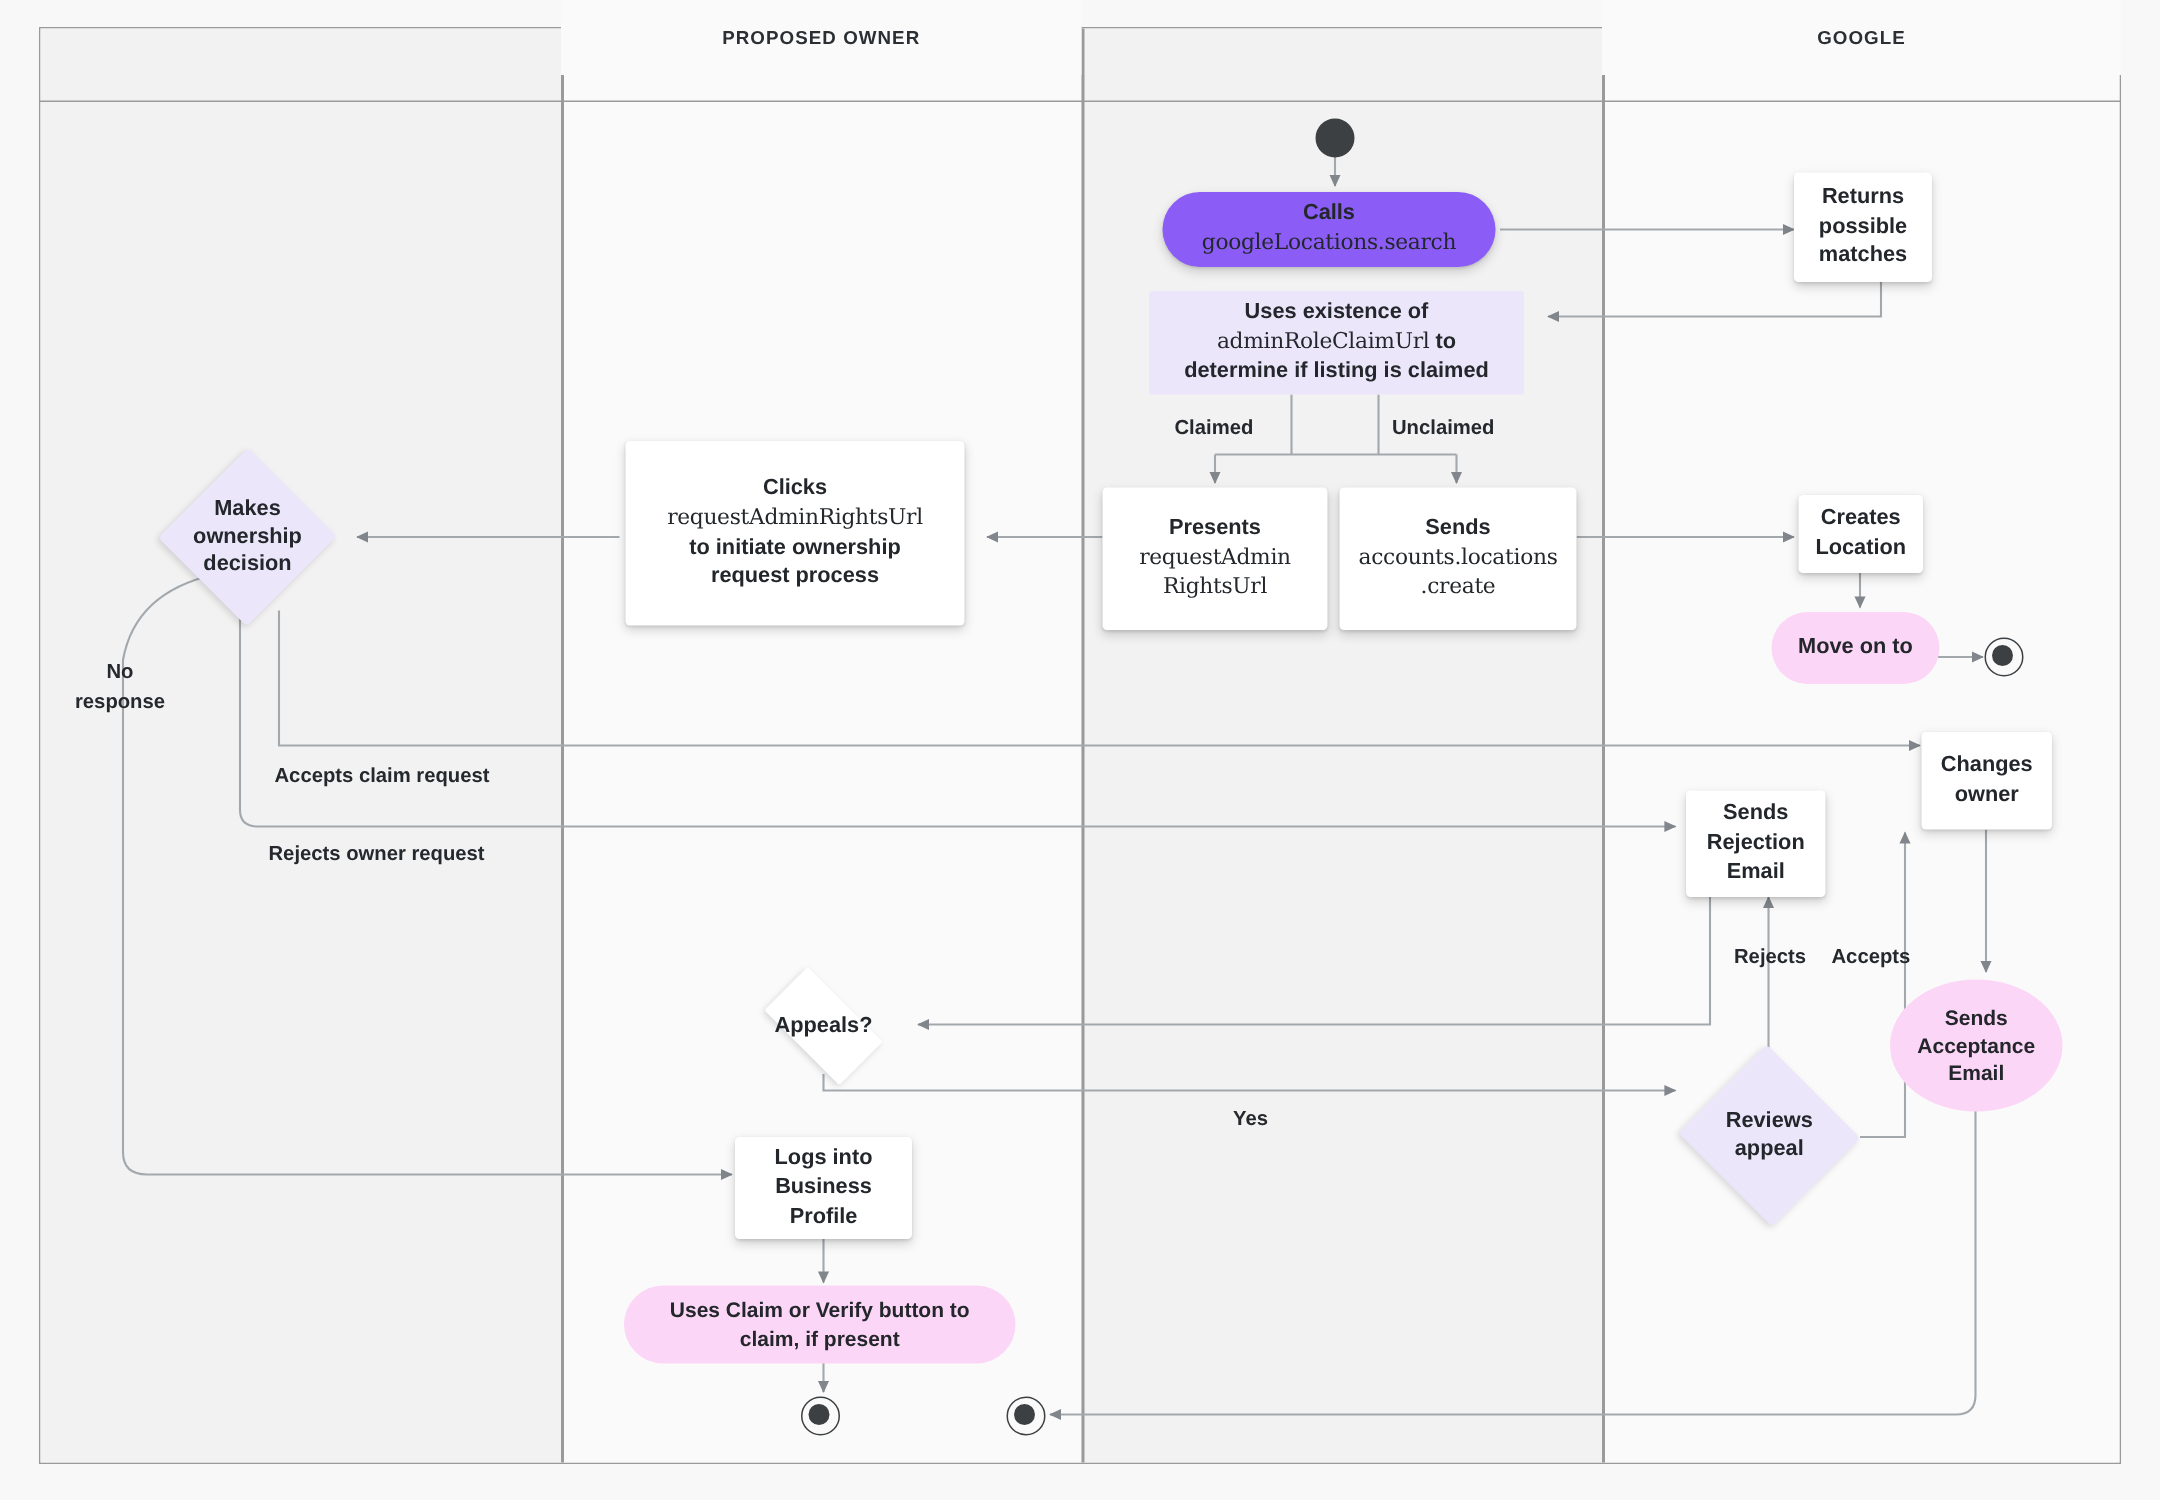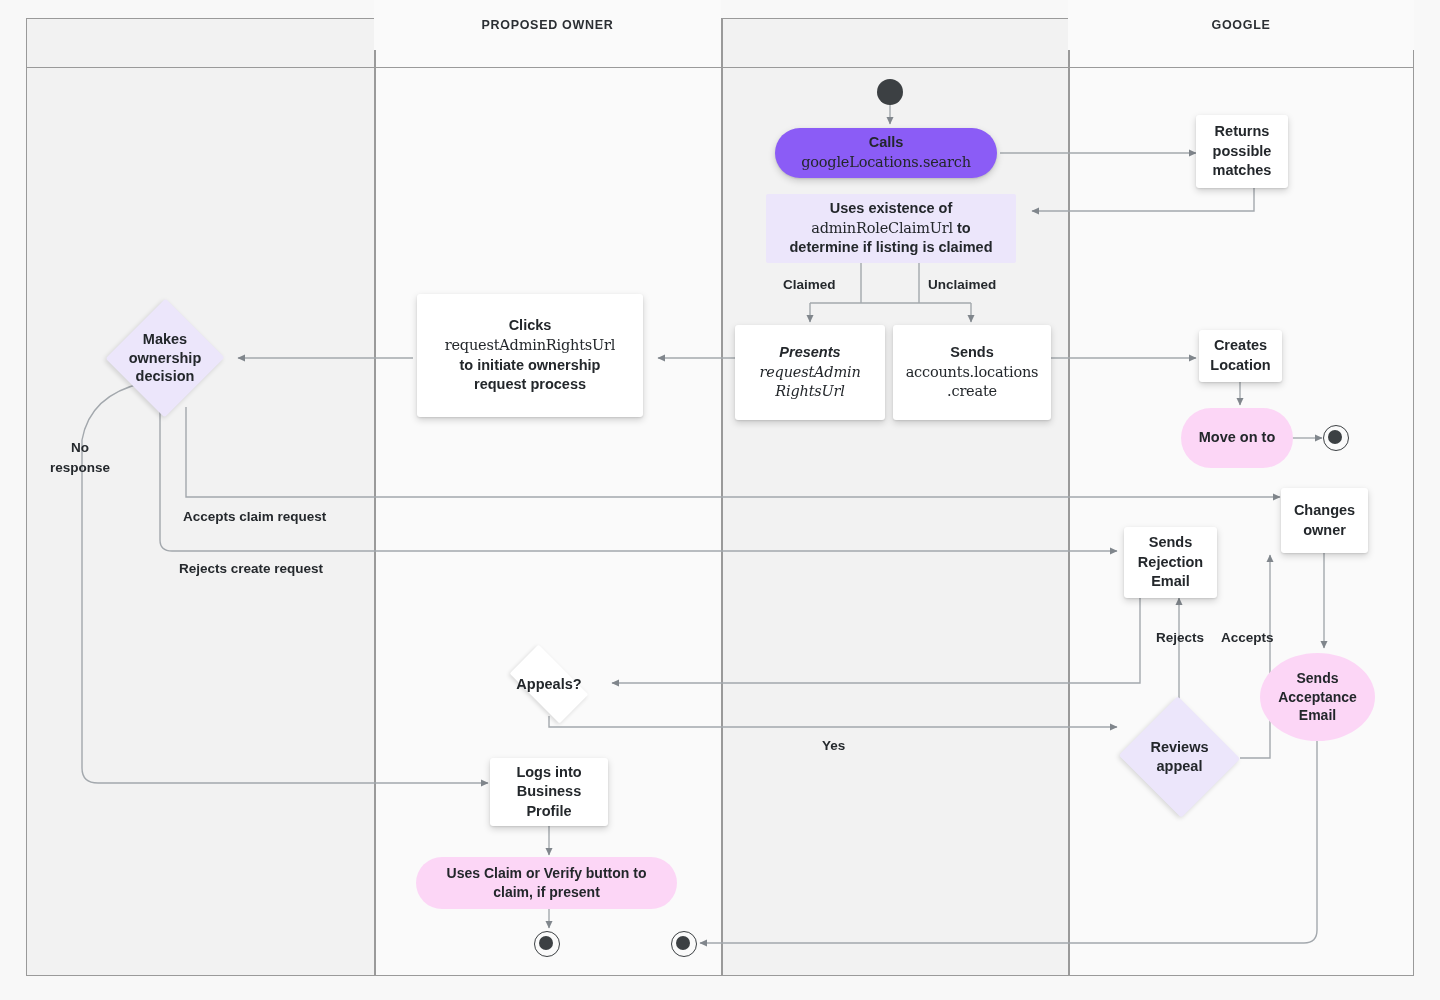--- a/index.html
+++ b/index.html
@@ -254,21 +254,21 @@
   <div class="node rect-lav" style="left:766px; top:194px; width:250px; height:69px; flex-direction:column;">
     <span>Uses existence of</span>
     <span><span class="mono">adminRoleClaimUrl</span><span> to</span></span>
     <span>determine if listing is claimed</span>
   </div>
 
   <div class="node box" style="left:1196px; top:115px; width:92px; height:73px; white-space:pre-line; font-size:14.5px;">Returns
 possible
 matches</div>
 
-  <div class="node box" style="left:735px; top:325px; width:150px; height:95px; flex-direction:column;font-style:italic;">
+  <div class="node box" style="left:735px; top:325px; width:150px; height:95px; flex-direction:column;">
     <span>Presents</span>
     <span class="mono">requestAdmin</span>
     <span class="mono">RightsUrl</span>
   </div>
 
   <div class="node box" style="left:893px; top:325px; width:158px; height:95px; flex-direction:column;">
     <span>Sends</span>
     <span class="mono">accounts.locations</span>
     <span class="mono">.create</span>
   </div>
@@ -283,21 +283,21 @@
   <div class="diamond" style="left:106px; top:298px; width:118px; height:120px;">
     <div class="dshape lav"></div>
     <div class="dlabel" style="white-space:pre-line;">Makes
 ownership
 decision</div>
   </div>
 
   <div class="node box" style="left:1199px; top:330px; width:83px; height:52px; white-space:pre-line;">Creates
 Location</div>
 
-  <div class="node pill-pink" style="left:1181px; top:408px; width:112px; height:60px;">Move on to</div>
+  <div class="node pill-pink" style="left:1181px; top:408px; width:112px; height:48px;">Move on to</div>
 
   <div class="end-node" style="left:1323px; top:425px;"></div>
 
   <div class="node box" style="left:1281px; top:488px; width:87px; height:65px; white-space:pre-line;">Changes
 owner</div>
 
   <div class="node box" style="left:1124px; top:527px; width:93px; height:71px; white-space:pre-line;">Sends
 Rejection
 Email</div>
 
@@ -324,18 +324,18 @@
 claim, if present</div>
 
   <div class="end-node" style="left:534px; top:931px;"></div>
   <div class="end-node" style="left:671px; top:931px;"></div>
 
   <div class="edge-label" style="left:780px; top:274px;text-align:right;">Claimed</div>
   <div class="edge-label" style="left:925px; top:274px;">Unclaimed</div>
   <div class="edge-label" style="left:38px; top:437px; width:78px;">No
 response</div>
   <div class="edge-label" style="left:180px; top:506px;">Accepts claim request</div>
-  <div class="edge-label" style="left:176px; top:558px;">Rejects create request</div>
+  <div class="edge-label" style="left:176px; top:558px;">Rejects owner request</div>
   <div class="edge-label" style="left:1153px; top:627px;">Rejects</div>
   <div class="edge-label" style="left:1218px; top:627px;">Accepts</div>
   <div class="edge-label" style="left:819px; top:735px;">Yes</div>
 
 </div>
 
 </body></html>

